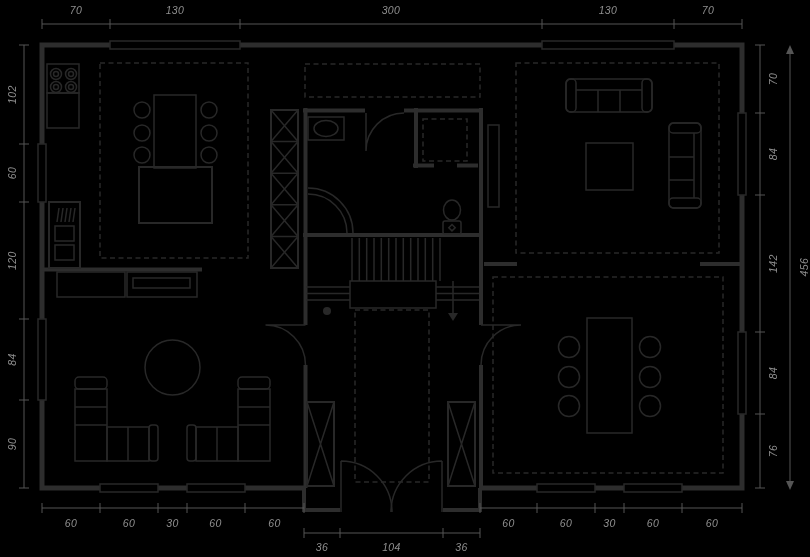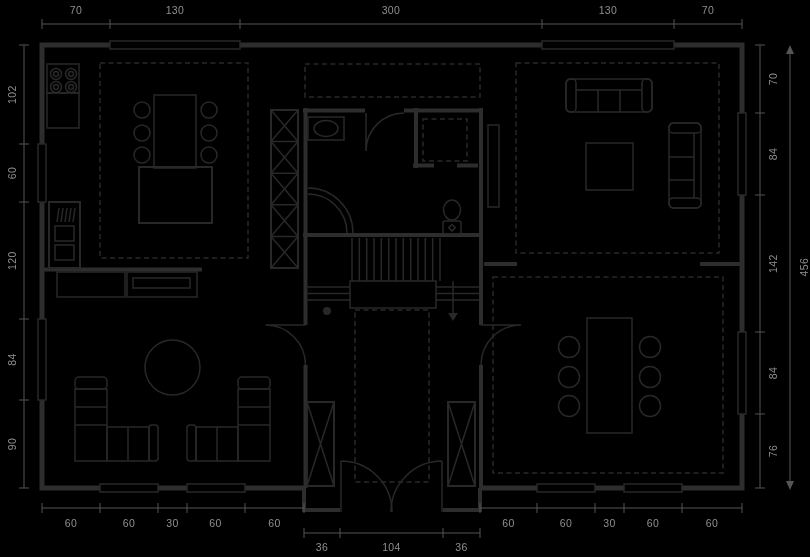--- a/index.html
+++ b/index.html
@@ -3,21 +3,21 @@
 <meta charset="utf-8">
 <style>
   :root{
     --background:#000000;
     --wall:#2d2d2d;
     --furniture:#282828;
     --dimension_line:#555555;
     --dimension_text:#8f8f8f;
   }
   html,body{margin:0;padding:0;background:var(--background);}
-  .stage{width:810px;height:557px;background:var(--background);position:relative;overflow:hidden;}
+  .stage{width:810px;height:557px;background:var(--background);position:relative;overflow:hidden;font-style:italic;}
   svg{display:block;}
   .wall{stroke:var(--wall);stroke-width:5;fill:none;stroke-linecap:butt;}
   .wall4{stroke:var(--wall);stroke-width:4;fill:none;stroke-linecap:butt;}
   .furn{stroke:var(--furniture);stroke-width:1.5;fill:none;}
   .furn2{stroke:var(--furniture);stroke-width:2;fill:none;}
   .fill{fill:var(--furniture);stroke:none;}
   .dash{stroke-dasharray:5 3.5;}
   .win{fill:var(--background);stroke:var(--furniture);stroke-width:1.5;}
   .dim{stroke:var(--dimension_line);stroke-width:1;fill:none;}
   .dimfill{fill:var(--dimension_line);stroke:none;}

